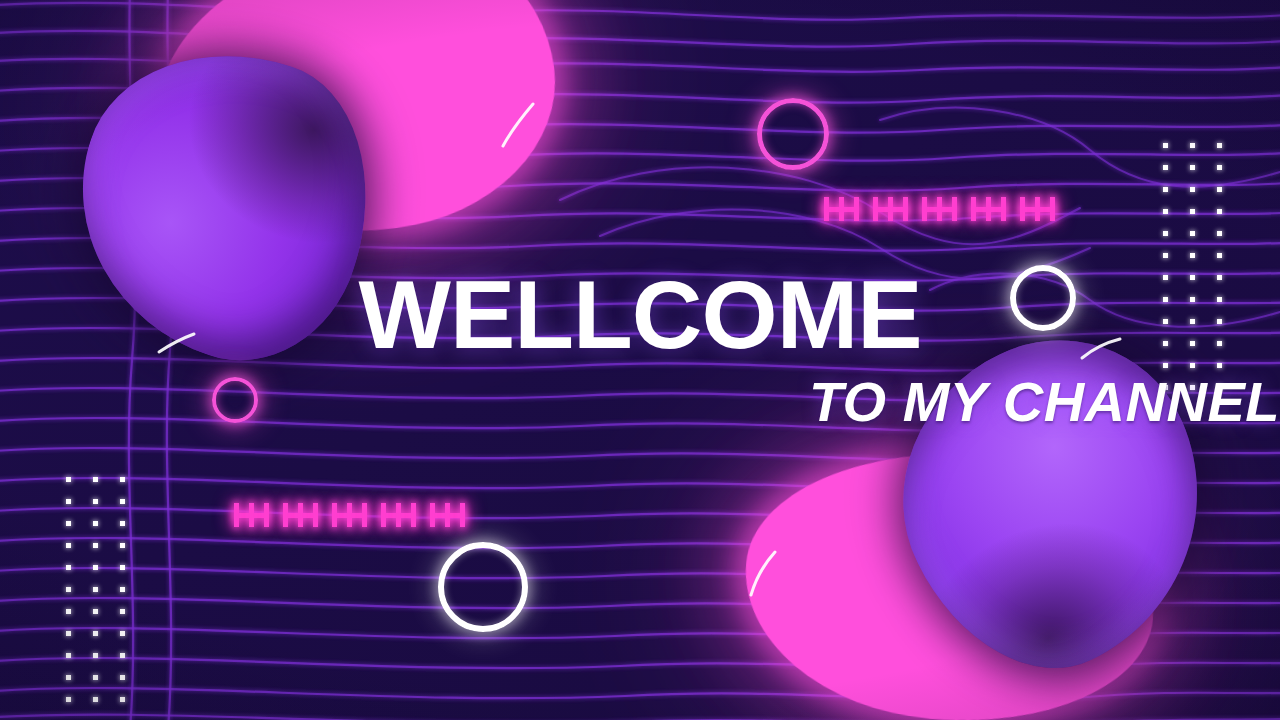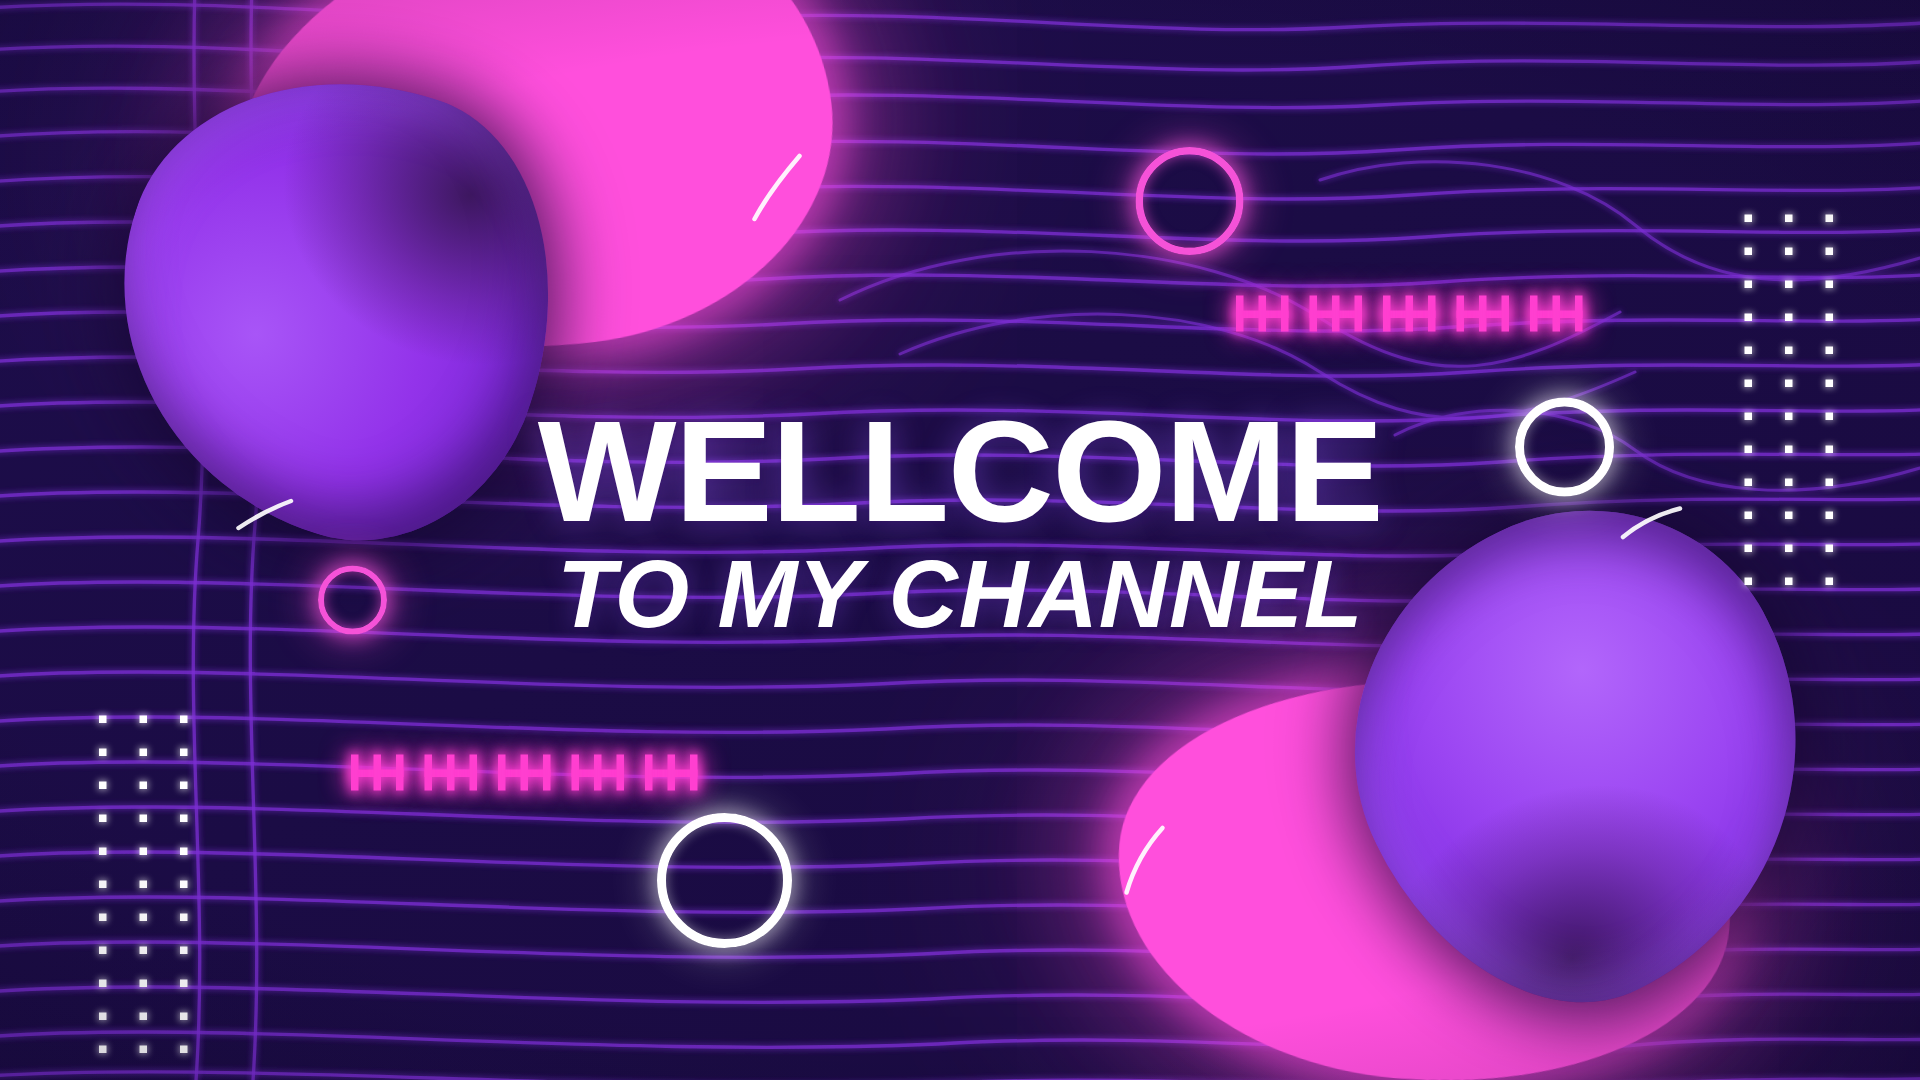--- a/index.html
+++ b/index.html
@@ -206,26 +206,27 @@
     letter-spacing: -1px;
     color: #ffffff;
     margin: 0;
     text-shadow: 0 0 22px rgba(150,90,255,0.45), 0 2px 3px rgba(30,8,70,0.5);
     transform: scaleX(1.02);
   }
   #subtitle {
     font-family: "Liberation Sans", sans-serif;
     font-weight: 700;
     font-style: italic;
-    font-size: 64px;
+    font-size: 56px;
     line-height: 1;
     letter-spacing: 0.5px;
     color: #ffffff;
-    margin: 2px 0 0 0;
+    margin: 12px 0 0 0;
     text-shadow: 0 0 18px rgba(150,90,255,0.4), 0 2px 3px rgba(30,8,70,0.5);
+    text-align: right;
   }
 
   
   #vignette {
     position: absolute;
     inset: 0;
     z-index: 9;
     pointer-events: none;
     background: radial-gradient(ellipse 95% 85% at 50% 50%, rgba(0,0,0,0) 55%, rgba(10,3,30,0.38) 100%);
   }

